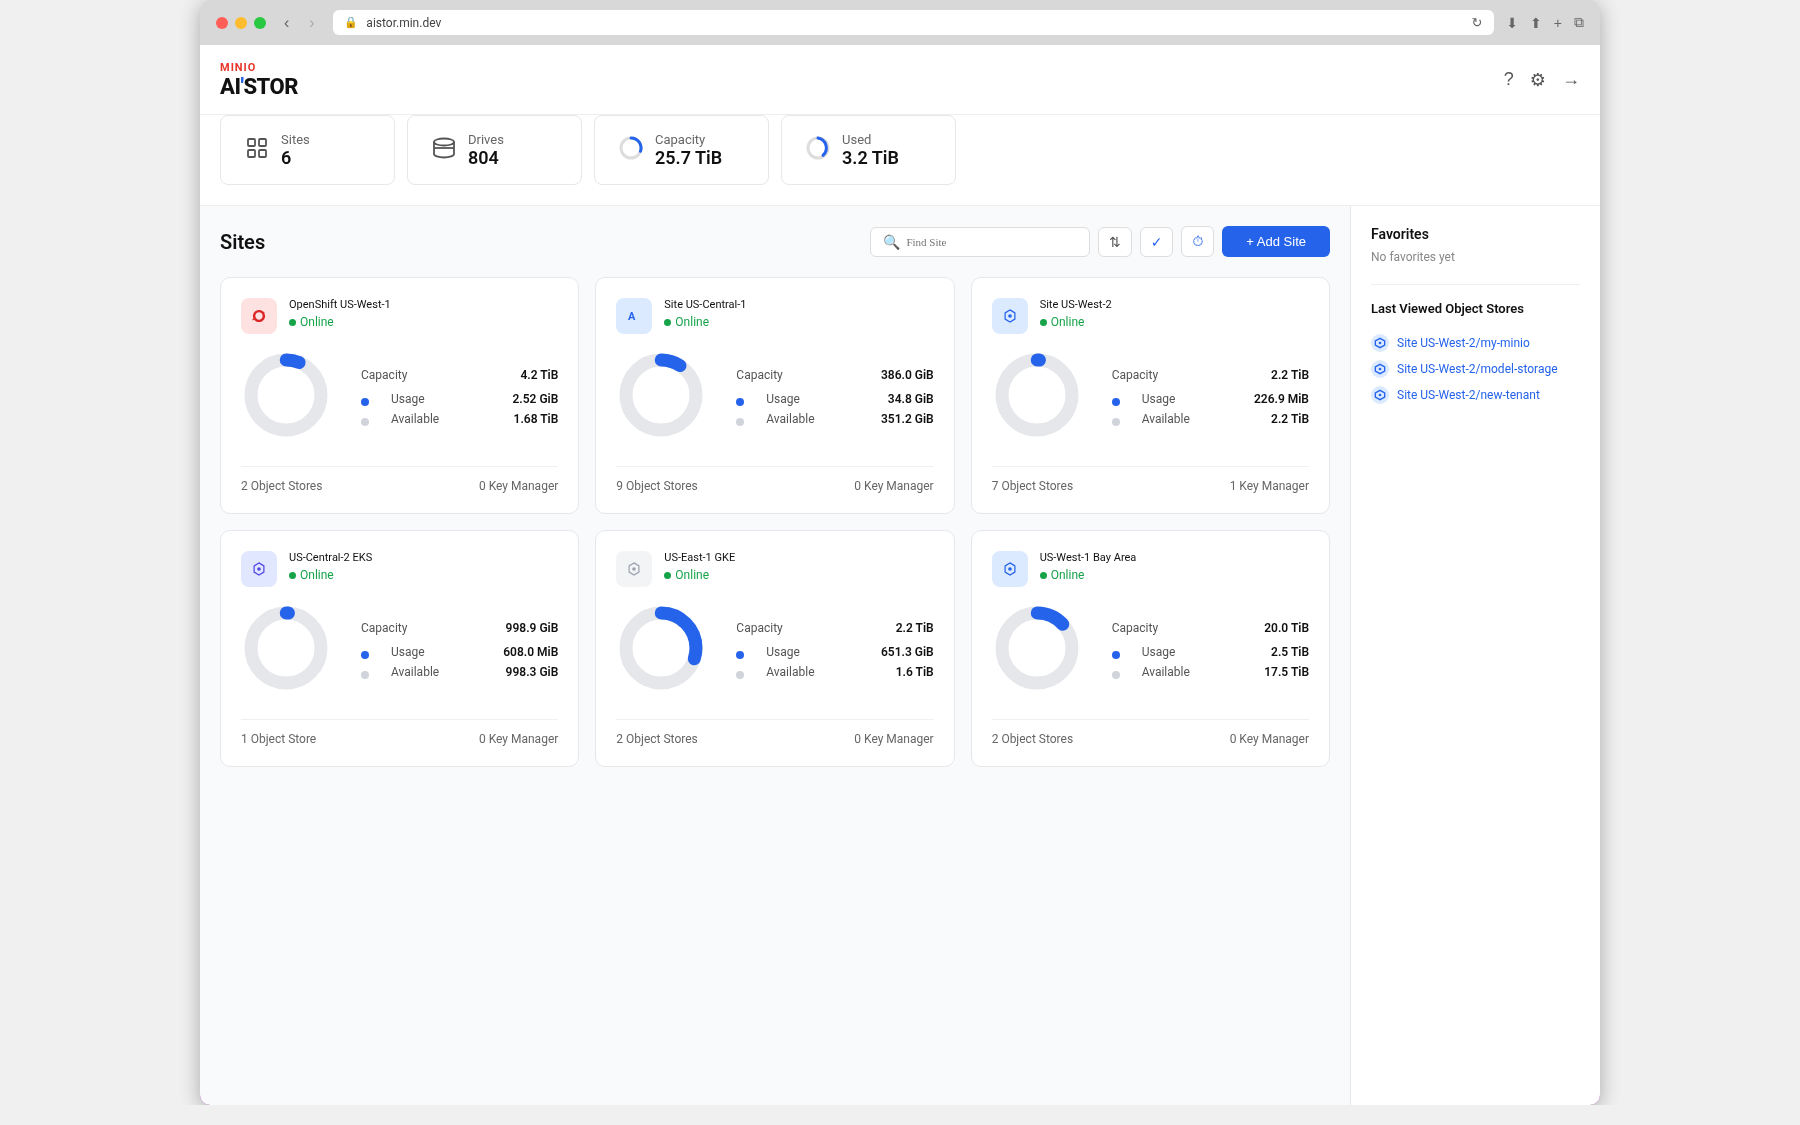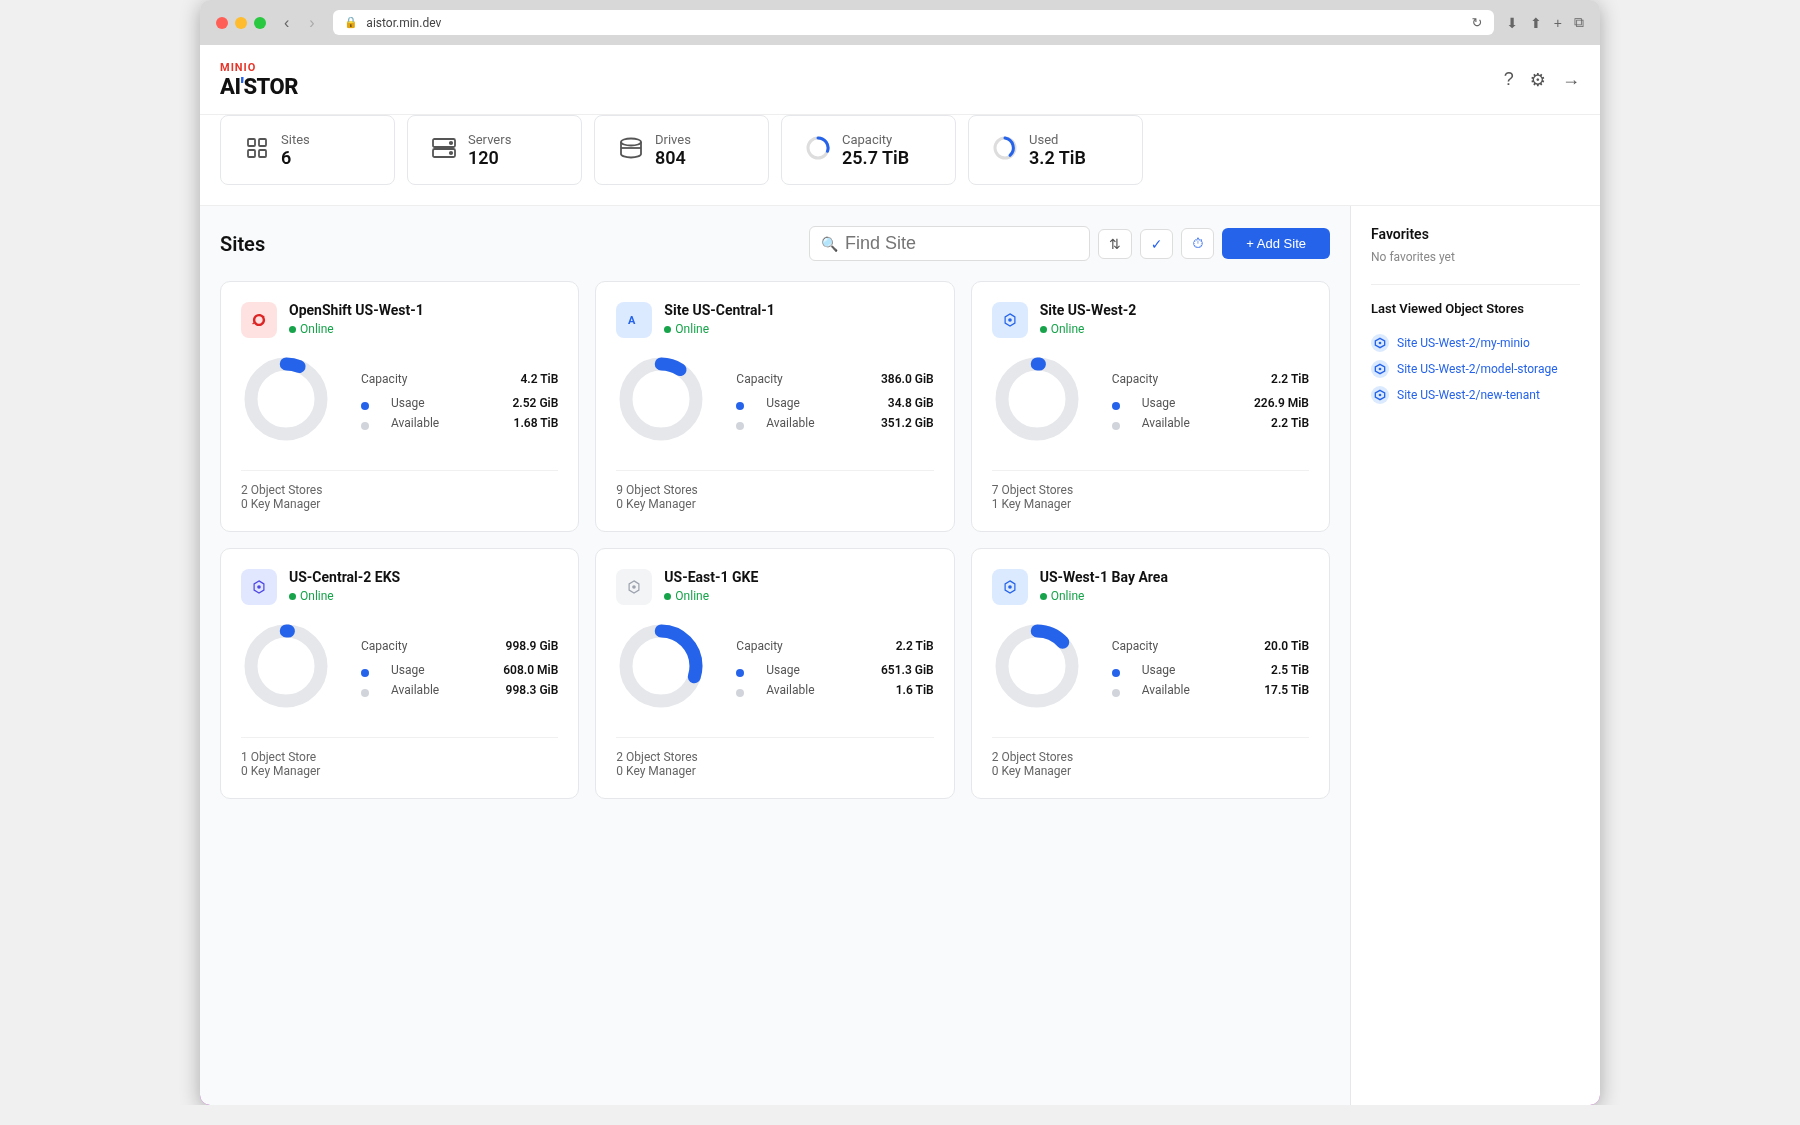--- a/index.html
+++ b/index.html
@@ -43,57 +43,57 @@
 
     
     .page-content { display: flex; flex: 1; overflow: hidden; }
     .main-area { flex: 1; padding: 20px; overflow-y: auto; background: #f9fafb; }
 
     
     .sites-header { display: flex; align-items: center; justify-content: space-between; margin-bottom: 20px; }
     .sites-title { font-size: 20px; font-weight: 600; color: #111; }
     .sites-controls { display: flex; align-items: center; gap: 8px; }
     .search-box { display: flex; align-items: center; gap: 6px; border: 1px solid #ddd; border-radius: 6px; padding: 6px 12px; background: white; min-width: 220px; }
-    .search-input { border: none; outline: none; font-size: 18px; color: #555; flex: 1; background: transparent; }
+    .search-input { border: none; outline: none; font-size: 11px; color: #555; flex: 1; background: transparent; font-family: Liberation Serif, serif; }
     .control-btn { background: white; border: 1px solid #ddd; border-radius: 6px; padding: 6px 10px; cursor: pointer; font-size: 14px; color: #555; }
     .add-site-btn { background: #2563eb; color: white; border: none; border-radius: 6px; padding: 8px 24px; cursor: pointer; font-size: 13px; font-weight: 500; display: flex; align-items: center; gap: 4px; }
 
     
     .sites-grid { display: grid; grid-template-columns: repeat(3, 1fr); gap: 16px; }
     .site-card { background: white; border: 1px solid #e5e7eb; border-radius: 10px; padding: 20px; }
     .site-card-header { display: flex; align-items: flex-start; gap: 12px; margin-bottom: 16px; }
     .site-icon { width: 36px; height: 36px; border-radius: 8px; display: flex; align-items: center; justify-content: center; font-size: 18px; flex-shrink: 0; }
     .site-icon-openshift { background: #fee2e2; color: #dc2626; }
     .site-icon-azure { background: #dbeafe; color: #2563eb; }
     .site-icon-k8s { background: #dbeafe; color: #2563eb; }
     .site-icon-aws { background: #e0e7ff; color: #4f46e5; }
     .site-icon-gke { background: #f3f4f6; color: #9ca3af; }
     .site-icon-bay { background: #dbeafe; color: #2563eb; }
     .site-info { flex: 1; }
-    .site-name { font-size: 14px; font-weight: 700; color: #111; margin-bottom: 4px; }
+    .site-name { font-size: 11px; font-weight: 400; color: #111; margin-bottom: 4px; }
     .site-status { display: flex; align-items: center; gap: 4px; font-size: 12px; color: #16a34a; }
     .status-dot { width: 7px; height: 7px; border-radius: 50%; background: #16a34a; }
 
     
     .site-metrics { display: flex; align-items: center; gap: 20px; margin-bottom: 16px; }
     .donut-container { width: 100px; height: 100px; flex-shrink: 0; }
     .metrics-info { flex: 1; }
     .metric-row { display: flex; justify-content: space-between; align-items: center; margin-bottom: 6px; font-size: 12px; }
     .metric-label-group { display: flex; align-items: flex-end; gap: 22px; }
     .metric-dot { width: 8px; height: 8px; border-radius: 50%; }
     .metric-dot-blue { background: #2563eb; }
     .metric-dot-gray { background: #d1d5db; }
     .metric-label { color: #555; }
     .metric-value { font-weight: 600; color: #111; }
     .capacity-row { display: flex; justify-content: space-between; margin-bottom: 10px; font-size: 12px; }
     .capacity-label { color: #555; }
     .capacity-value { font-weight: 600; color: #111; }
 
     
-    .site-footer { display: flex; justify-content: space-between; border-top: 1px solid #f0f0f0; padding-top: 12px; font-size: 12px; color: #666; flex-direction: column; }
+    .site-footer { display: flex; justify-content: space-between; border-top: 1px solid #f0f0f0; padding-top: 12px; font-size: 12px; color: #666; }
 
     
     .sidebar { width: 250px; border-left: 1px solid #e5e7eb; background: white; padding: 20px; overflow-y: auto; }
     .sidebar-section-title { font-size: 14px; font-weight: 600; color: #111; margin-bottom: 8px; }
     .sidebar-empty { font-size: 12px; color: #888; margin-bottom: 20px; }
     .sidebar-divider { border: none; border-top: 1px solid #eee; margin: 16px 0; }
     .last-viewed-title { font-size: 13px; font-weight: 600; color: #111; margin-bottom: 18px; }
     .last-viewed-item { display: flex; align-items: center; gap: 8px; margin-bottom: 8px; font-size: 12px; color: #2563eb; cursor: pointer; }
     .last-viewed-icon { width: 18px; height: 18px; background: #dbeafe; border-radius: 50%; display: flex; align-items: center; justify-content: center; font-size: 9px; color: #2563eb; flex-shrink: 0; }
   </style>
@@ -151,34 +151,20 @@
               <rect x="3" y="14" width="7" height="7" rx="1"></rect>
                 <rect x="14" y="14" width="7" height="7" rx="1"></rect>
             </svg>
           </span>
           <div class="stat-info">
             <span class="stat-label">Sites</span>
             <span class="stat-value">6</span>
           </div>
         </div>
 
-        <div class="stat-card">
-          <span class="stat-icon">
-            <svg width="24" height="20" viewBox="0 0 24 20" fill="none" stroke="#555" stroke-width="1.8">
-              <rect x="1" y="1" width="22" height="8" rx="1.5"></rect>
-                <rect x="1" y="11" width="22" height="8" rx="1.5"></rect>
-              <circle cx="19" cy="5" r="1.2" fill="#555"></circle>
-                <circle cx="19" cy="15" r="1.2" fill="#555"></circle>
-            </svg>
-          </span>
-          <div class="stat-info">
-            <span class="stat-label">Servers</span>
-            <span class="stat-value">120</span>
-          </div>
-        </div>
 
         <div class="stat-card">
           <span class="stat-icon">
             <svg width="24" height="22" viewBox="0 0 24 22" fill="none" stroke="#555" stroke-width="1.8">
               <ellipse cx="12" cy="5" rx="10" ry="3.5"></ellipse>
               <path d="M2 5v12c0 1.9 4.5 3.5 10 3.5S22 18.9 22 17V5"></path>
               <line x1="2" y1="11" x2="22" y2="11"></line>
             </svg>
           </span>
           <div class="stat-info">

